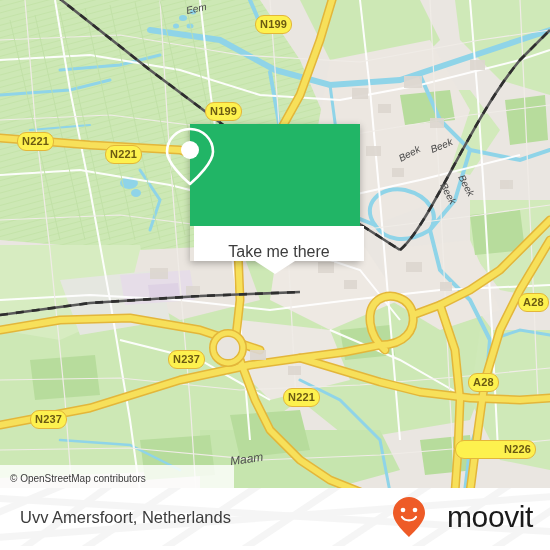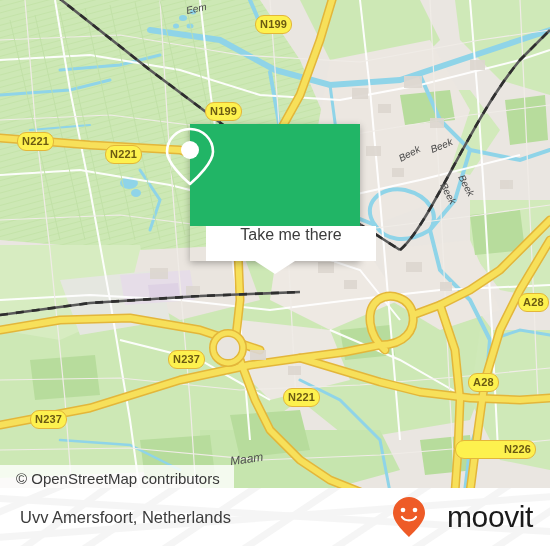--- a/index.html
+++ b/index.html
@@ -18,29 +18,29 @@
 
   
   .wlabel{position:absolute;color:#4a4a4a;font-size:10px;font-style:italic;
           white-space:nowrap;font-family:"Liberation Sans",sans-serif;}
   .plabel{position:absolute;color:#4c4c4c;font-size:12px;font-style:italic;
           white-space:nowrap;font-family:"Liberation Sans",sans-serif;}
 
   
   #attrib{position:absolute;left:0;top:465px;width:234px;height:27px;
           background:rgba(255,255,255,.80);display:flex;align-items:center;}
-  #attrib span{padding-left:16px;font-size:15px;color:#3a3a3a;
+  #attrib span{padding-left:10px;font-size:10px;color:#3a3a3a;
                font-family:"Liberation Sans",sans-serif;}
 
   
   #card{position:absolute;left:190px;top:124px;width:170px;height:137px;
         box-shadow:0 2px 7px rgba(0,0,0,.30);}
   #card-green{position:absolute;left:0;top:0;width:170px;height:102px;background:#21b566;}
-  #card-foot{position:absolute;left:16px;top:102px;width:170px;height:35px;background:#fff;
-             display:flex;align-items:flex-start;justify-content:center;}
+  #card-foot{position:absolute;left:4px;top:102px;width:170px;height:35px;background:#fff;
+             display:flex;align-items:flex-end;justify-content:center;}
   #card-foot span{font-size:16px;color:#3c3c3c;font-family:"Liberation Sans",sans-serif;}
   #card-pin{position:absolute;left:50%;top:22px;transform:translateX(-50%);}
   #card-tail{position:absolute;left:50%;top:137px;transform:translateX(-50%);
              width:0;height:0;border-left:20px solid transparent;border-right:20px solid transparent;
              border-top:13px solid #fff;}
 
   
   #footer{position:absolute;left:0;top:488px;width:550px;height:58px;background:#fff;overflow:hidden;}
   #footer-bg{position:absolute;left:0;top:0;width:550px;height:58px;opacity:.55;}
   #footer-title{position:absolute;left:20px;top:0;height:58px;display:flex;align-items:center;

